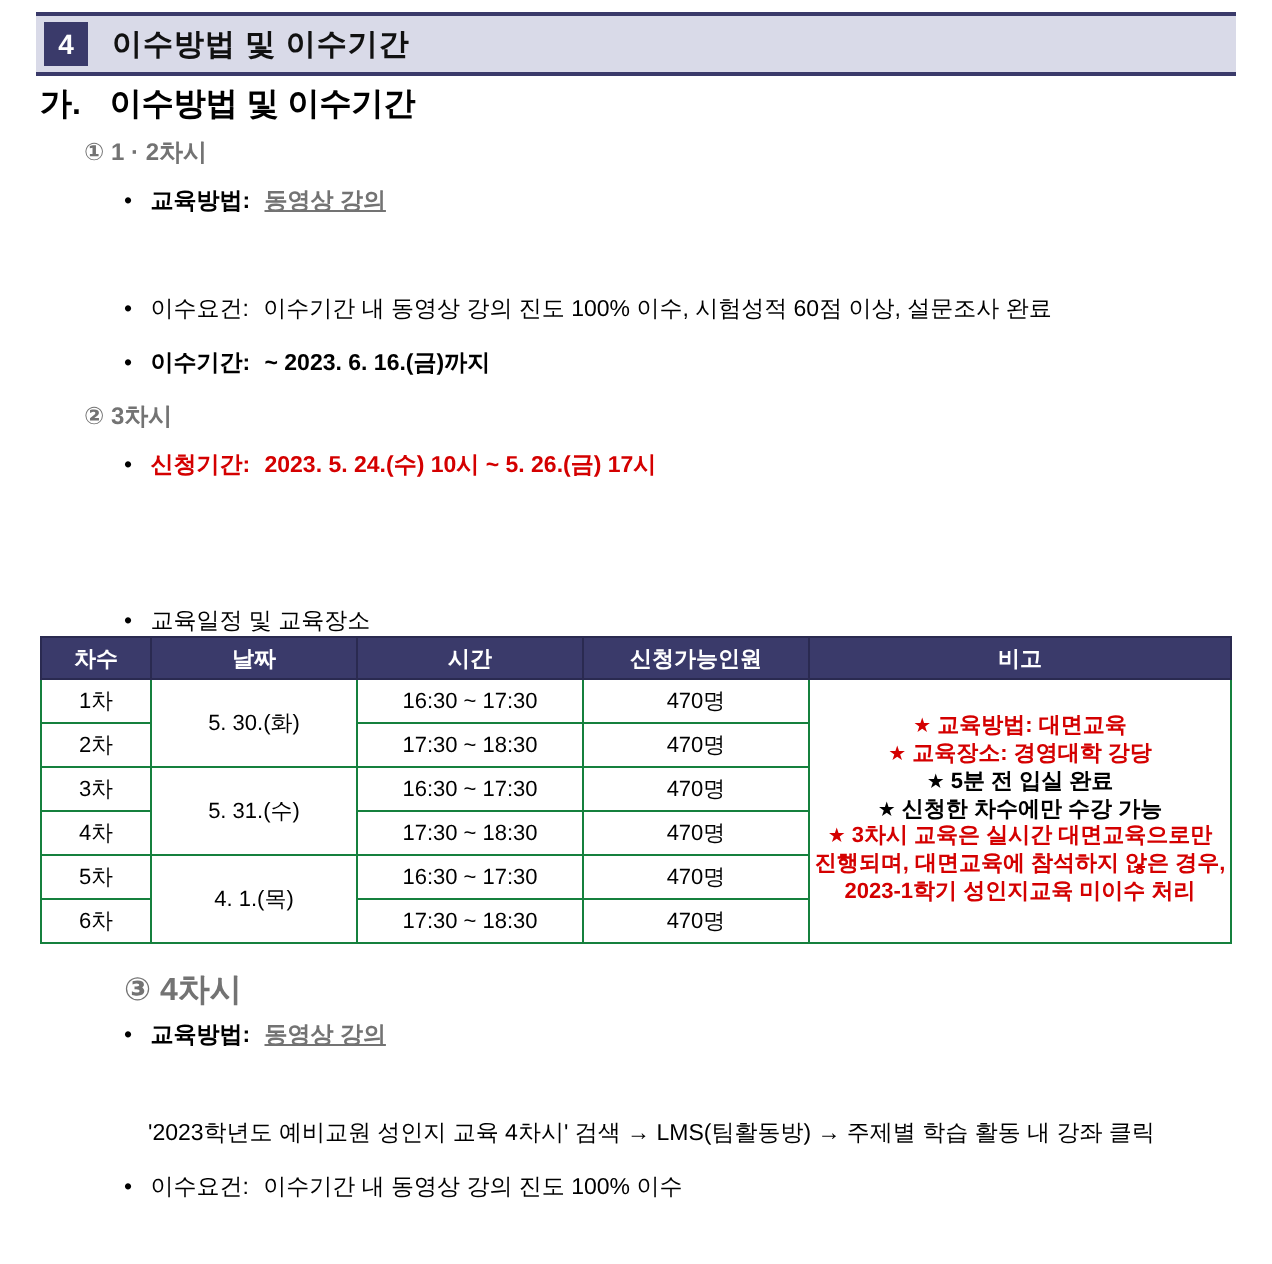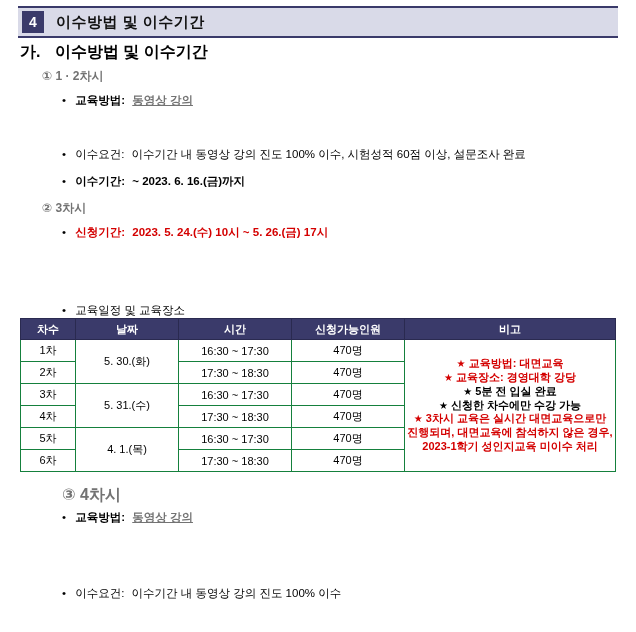--- a/index.html
+++ b/index.html
@@ -192,20 +192,23 @@
 
   <div class="ln b blue" style="left:42px;top:485px;font-size:16px;margin-left:20px;">③ 4차시</div>
 
   <div class="ln" style="left:62px;top:510px;">
     <span class="bullet">•</span>
     <span class="b">교육방법:</span>
     <span class="b blue u" style="margin-left:4px;">동영상 강의</span>
   </div>
 
 
+  <div class="ln" style="left:74px;top:559px;">
+    <span>'2023학년도 예비교원 성인지 교육 4차시' 검색 → LMS(팀활동방) → 주제별 학습 활동 내 강좌 클릭</span>
+  </div>
 
   <div class="ln" style="left:62px;top:586px;">
     <span class="bullet">•</span>
     <span>이수요건:</span>
     <span style="margin-left:4px;">이수기간 내 동영상 강의 진도 100% 이수</span>
   </div>
 
 
 </div>
 

